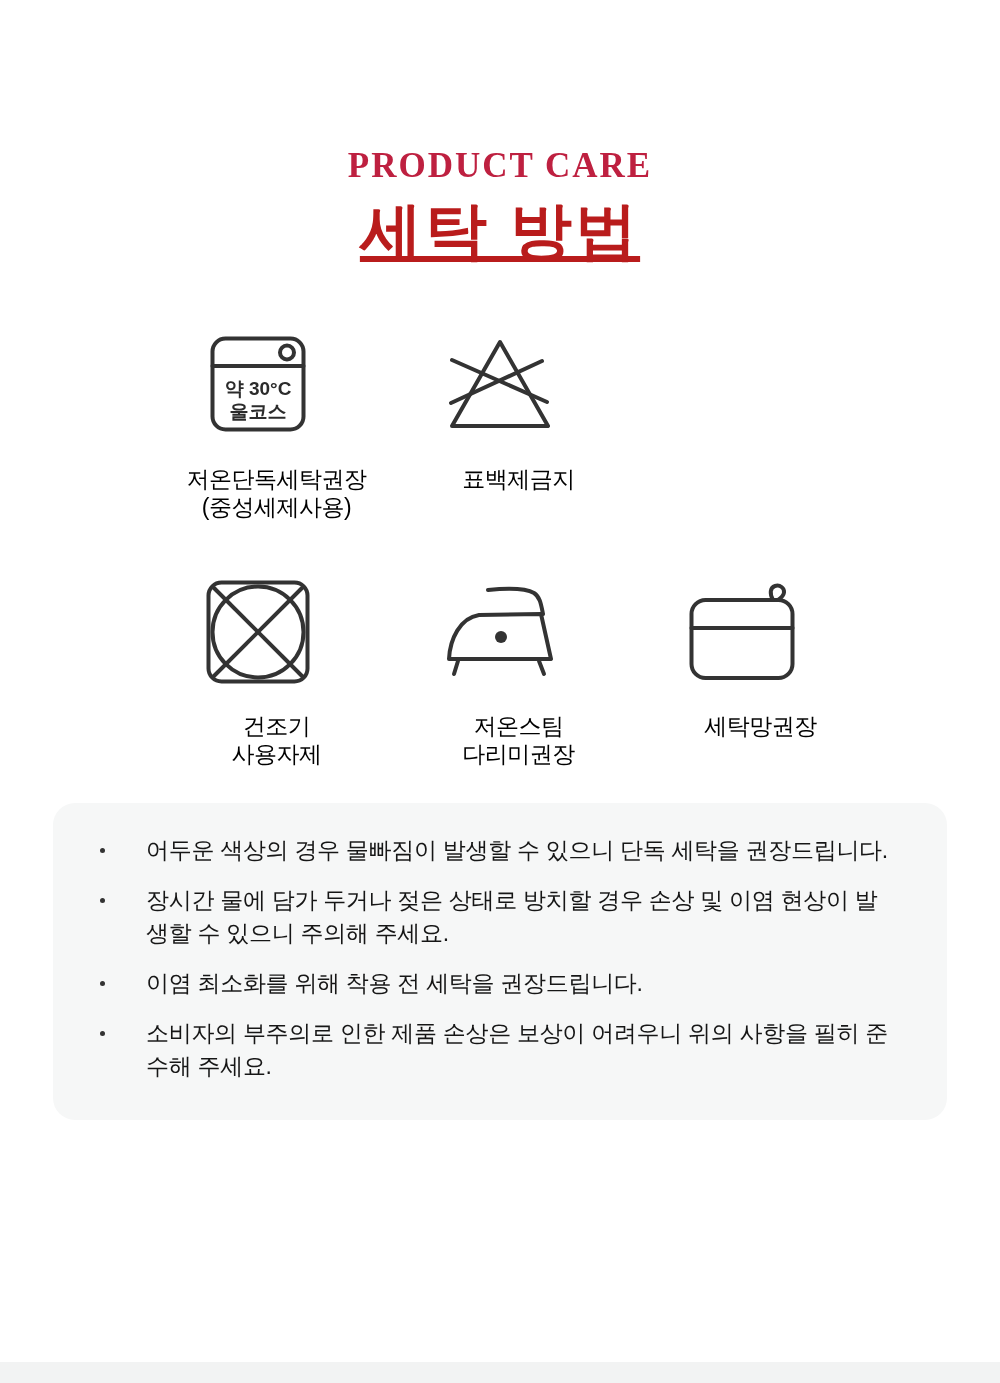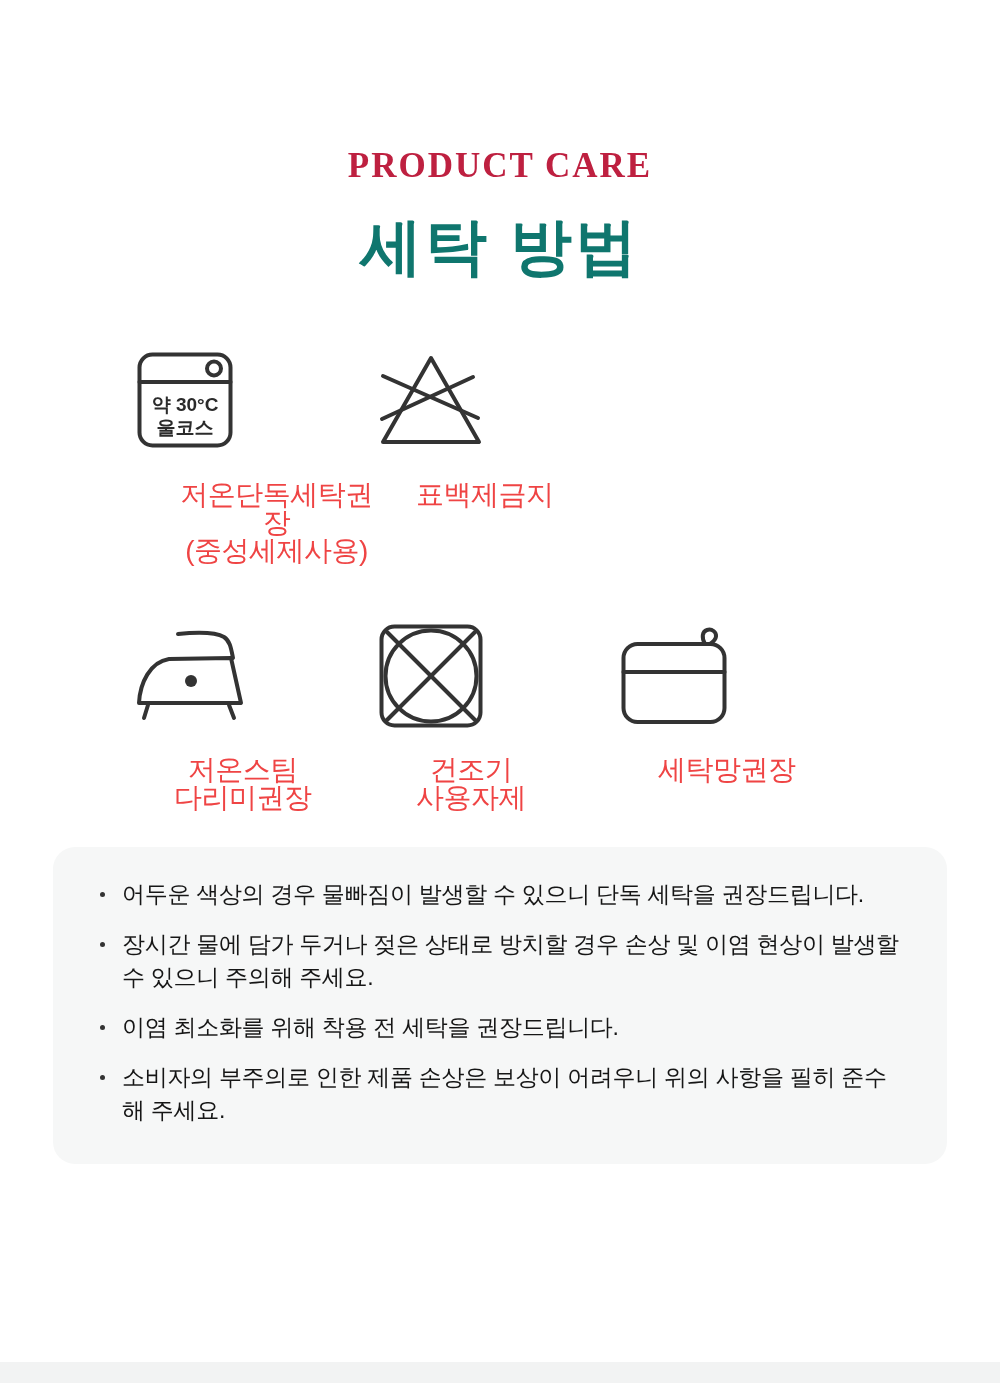--- a/index.html
+++ b/index.html
@@ -21,43 +21,44 @@
 
   .eyebrow{
     padding-top:146px;
     text-align:center;
     font-size:35px;line-height:40px;
     font-weight:bold;letter-spacing:2px;
     color:var(--eyebrow-red);
     font-family:Liberation Serif, serif;
   }
   .title{
-    margin-top:24px;
+    margin-top:8px;
     text-align:center;
     font-size:62px;line-height:74px;
     font-weight:600;letter-spacing:3px;
-    color:#0f766e;
+    color:#b91c1c;
+    text-decoration:underline;
   }
 
   .care-grid{
     width:726px;margin:64px auto 0;
     display:grid;grid-template-columns:repeat(3,1fr);
   }
   .care-row2{margin-top:60px;}
-  .care-cell{display:flex;flex-direction:column;align-items:flex-start;}
+  .care-cell{display:flex;flex-direction:column;align-items:center;}
   .icon-box{
     height:104px;display:flex;align-items:center;justify-content:center;
   }
   .care-row2 .icon-box{height:102px;}
   .icon-box svg{overflow:visible;display:block;}
   .care-label{
     margin-top:29px;
     text-align:center;
-    font-size:28px;line-height:28px;
-    color:#ef4444;letter-spacing:-0.5px;margin-left:37px;
+    font-size:23px;line-height:28px;
+    color:#000000;letter-spacing:-0.5px;margin-left:37px;
   }
   .care-label span{display:block;}
 
   .svg-stroke{stroke:var(--icon-stroke);fill:none;stroke-width:4;stroke-linecap:round;stroke-linejoin:round;}
   .svg-text{fill:#2b2b2b;font-weight:bold;}
 
   .notes{
     width:894px;margin:35px auto 0;
     background:var(--notes-bg);
     border-radius:22px;
@@ -70,21 +71,21 @@
     color:#161616;letter-spacing:-0.3px;
   }
   .notes li + li{margin-top:17px;}
   .bullet-dot{
     flex:0 0 24px;position:relative;height:33px;
   }
   .bullet-dot::before{
     content:"";position:absolute;left:2px;top:14px;
     width:5px;height:5px;border-radius:50%;background:#333;
   }
-  .note-text{flex:1;}
+  .note-text{flex:1;margin-left:24px;}
 
   .footer-strip{
     position:absolute;left:0;right:0;bottom:0;height:21px;
     background:var(--footer-strip);
   }
 </style>
 </head>
 <body>
 
 <div class="page">
@@ -125,51 +126,51 @@
     </div>
 
     <div class="care-cell">
     </div>
   </div>
 
   <div class="care-grid care-row2">
 
     <div class="care-cell">
       <div class="icon-box">
+        <svg width="104" height="104" viewBox="0 0 104 104">
+          <rect class="svg-stroke" x="2.5" y="2.5" width="99" height="99" rx="13"></rect>
+          <circle class="svg-stroke" cx="52" cy="52" r="45.5"></circle>
+          <line class="svg-stroke" x1="8" y1="8" x2="96" y2="96"></line>
+          <line class="svg-stroke" x1="96" y1="8" x2="8" y2="96"></line>
+        </svg>
+      </div>
+      <div class="care-label">
+        <span>건조기</span>
+        <span>사용자제</span>
+      </div>
+    </div>
+
+    <div class="care-cell">
+      <div class="icon-box">
         <svg width="106" height="90" viewBox="0 0 106 90">
           <path class="svg-stroke" d="M2,72 C3,52 13,31 32,28 L94,27 L104,72 Z"></path>
           <path class="svg-stroke" d="M41,3 C62,1 80,2 87,6 C93,10 94,17 96,27"></path>
           <circle cx="54" cy="50" r="6" fill="#333333"></circle>
           <line class="svg-stroke" x1="11" y1="74" x2="7" y2="87"></line>
           <line class="svg-stroke" x1="92" y1="74" x2="97" y2="87"></line>
         </svg>
       </div>
       <div class="care-label">
         <span>저온스팀</span>
         <span>다리미권장</span>
       </div>
     </div>
 
     <div class="care-cell">
       <div class="icon-box">
-        <svg width="104" height="104" viewBox="0 0 104 104">
-          <rect class="svg-stroke" x="2.5" y="2.5" width="99" height="99" rx="13"></rect>
-          <circle class="svg-stroke" cx="52" cy="52" r="45.5"></circle>
-          <line class="svg-stroke" x1="8" y1="8" x2="96" y2="96"></line>
-          <line class="svg-stroke" x1="96" y1="8" x2="8" y2="96"></line>
-        </svg>
-      </div>
-      <div class="care-label">
-        <span>건조기</span>
-        <span>사용자제</span>
-      </div>
-    </div>
-
-    <div class="care-cell">
-      <div class="icon-box">
         <svg width="106" height="97" viewBox="0 0 106 97">
           <rect class="svg-stroke" x="2.5" y="16" width="101" height="78" rx="14"></rect>
           <line class="svg-stroke" x1="2.5" y1="44" x2="103.5" y2="44"></line>
           <path class="svg-stroke" stroke-width="3.5" d="M84,16 C80.5,10 81,3.5 86,2 C91,0.5 95.5,4 95,8.5 C94.6,11.5 92,14 89,16"></path>
         </svg>
       </div>
       <div class="care-label">
         <span>세탁망권장</span>
         <span></span>
       </div>

